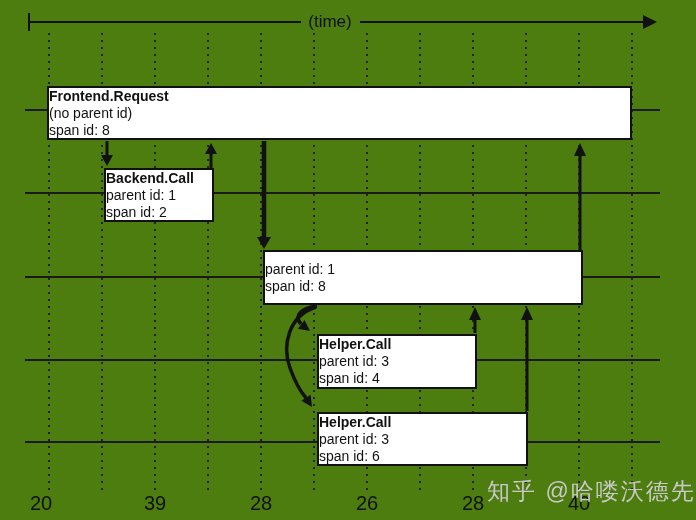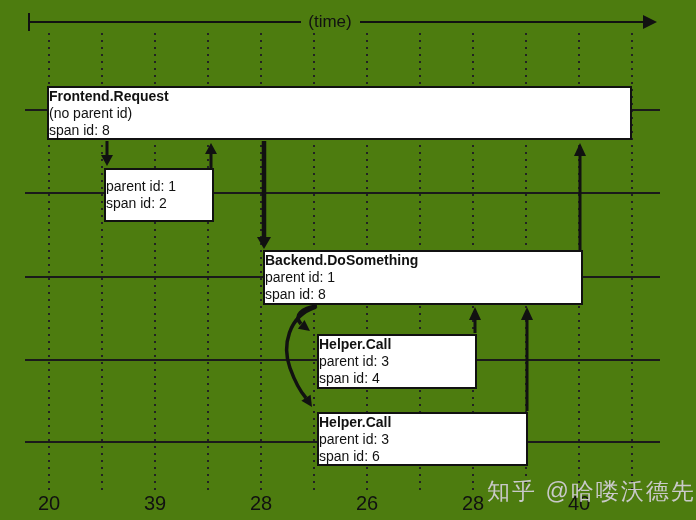--- a/index.html
+++ b/index.html
@@ -68,26 +68,26 @@
   <div class="lane" style="top:359px"></div>
   <div class="lane" style="top:441px"></div>
 
   <div class="box" style="left:47px;top:86px;width:585px;height:54px;">
     <div class="bt">Frontend.Request</div>
     <div class="bl">(no parent id)</div>
     <div class="bl">span id: 8</div>
   </div>
 
   <div class="box" style="left:104px;top:168px;width:110px;height:54px;">
+    <div class="bt">Backend.Call</div>
     <div class="bl">parent id: 1</div>
     <div class="bl">span id: 2</div>
   </div>
 
   <div class="box" style="left:263px;top:250px;width:320px;height:55px;">
-    <div class="bt">Backend.DoSomething</div>
     <div class="bl">parent id: 1</div>
     <div class="bl">span id: 8</div>
   </div>
 
   <div class="box" style="left:317px;top:334px;width:160px;height:55px;">
     <div class="bt">Helper.Call</div>
     <div class="bl">parent id: 3</div>
     <div class="bl">span id: 4</div>
   </div>
 
@@ -117,21 +117,21 @@
     <line x1="527" y1="411" x2="527" y2="318"></line>
     <polygon points="521,320 533,320 527,307"></polygon>
 
     <path class="curve" d="M317,306 C302,308 293,315 301,324"></path>
     <polygon points="310,331 297.9,328.8 304.5,320"></polygon>
 
     <path class="curve" d="M316,307 C288,316 282,346 290,368 C294,379 299,390 306,398"></path>
     <polygon points="312,407 301.4,400.8 310.6,394.8"></polygon>
   </svg>
 
-  <div class="tick" style="left:49px">20</div>
+  <div class="tick" style="left:41px">20</div>
   <div class="tick" style="left:155px">39</div>
   <div class="tick" style="left:261px">28</div>
   <div class="tick" style="left:367px">26</div>
   <div class="tick" style="left:473px">28</div>
   <div class="tick" style="left:579px">40</div>
 
   <div class="watermark" style="color: rgb(201, 201, 201);">知乎 @哈喽沃德先生</div>
 
 </div>
 

